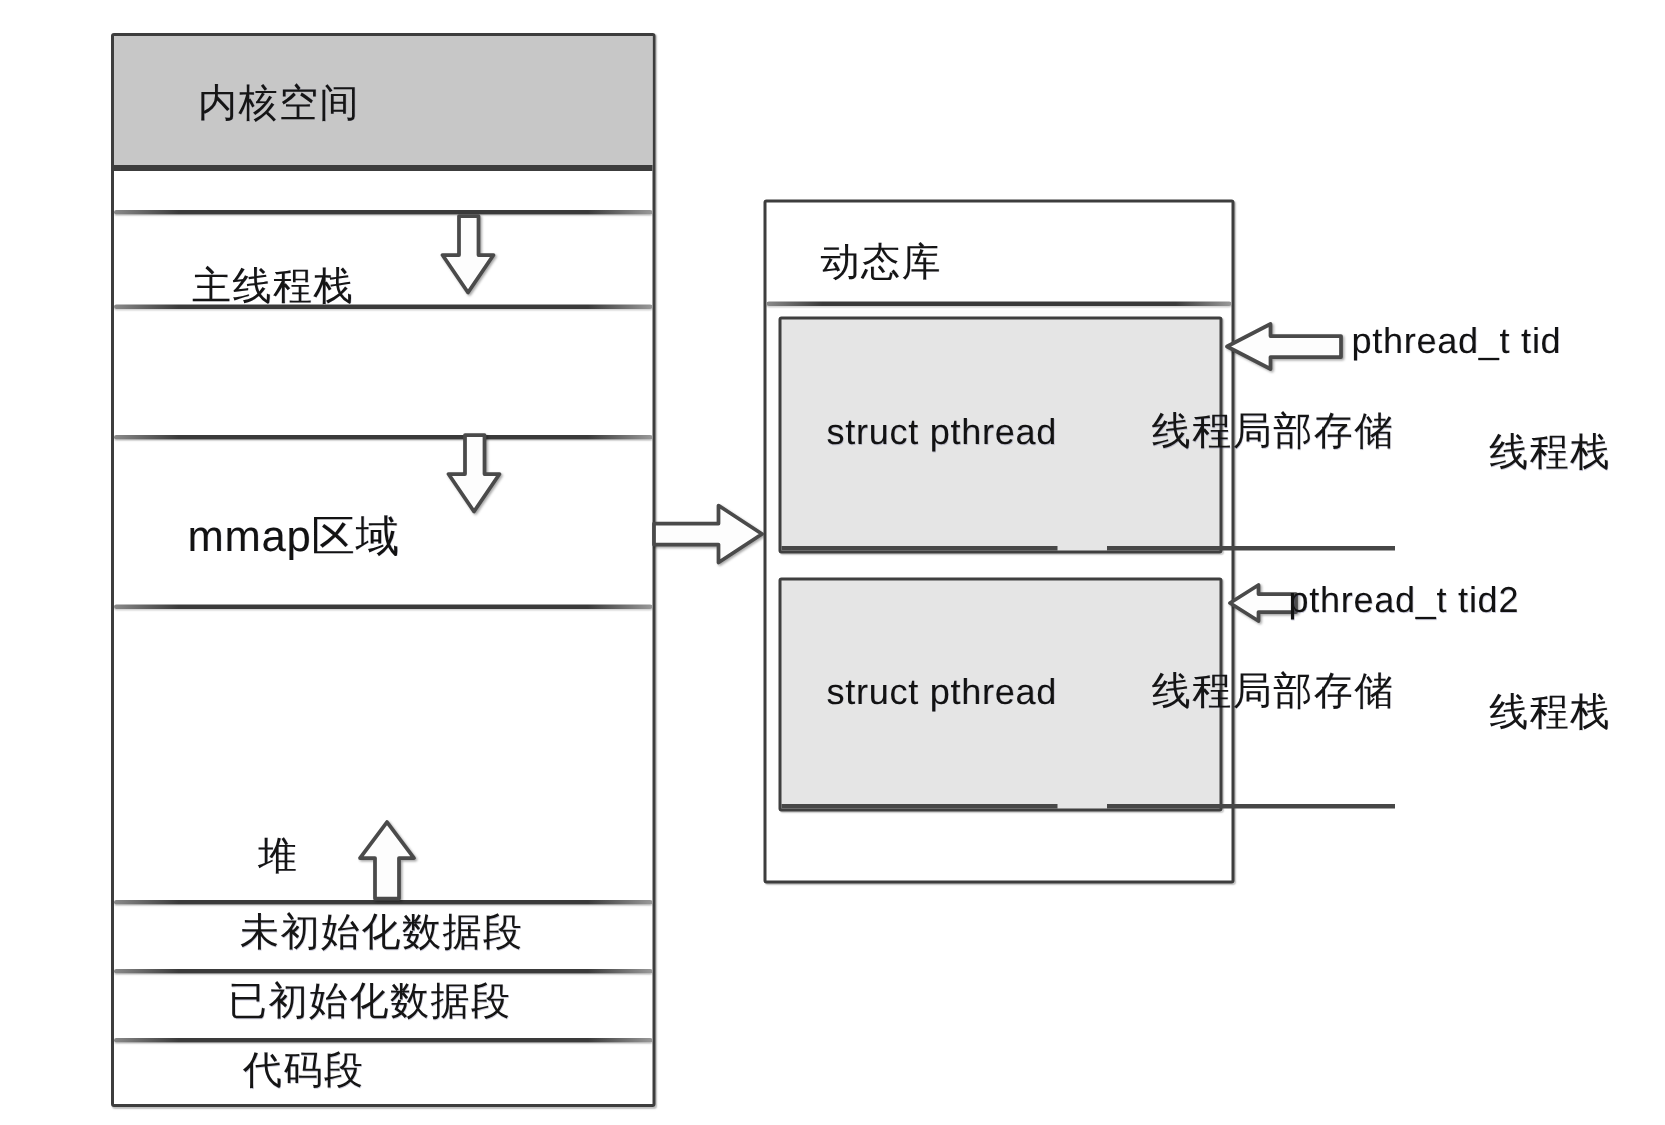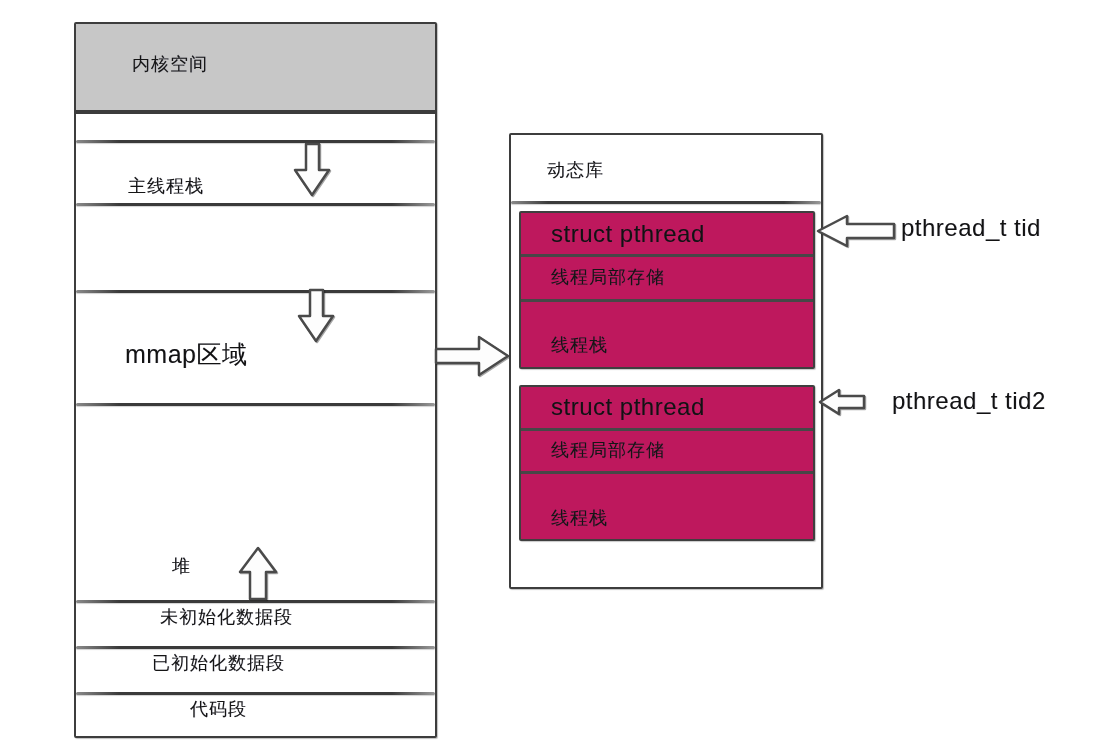--- a/index.html
+++ b/index.html
@@ -21,43 +21,43 @@
     box-sizing:border-box;
   }
   .hl{ 
     position:absolute;left:0;right:0;height:3px;
     background:linear-gradient(to right,#8a8a8a,#3a3a3a 12%,#3a3a3a 88%,#9a9a9a);
     border-radius:2px;
     box-shadow:0 1px 1px rgba(0,0,0,0.18);
   }
   .cjk{
     position:absolute;
-    font-size:18px;letter-spacing:1px;line-height:1.1;
+    font-size:26px;letter-spacing:1px;line-height:1.1;
     color:#151515;white-space:nowrap;
     text-shadow:0.4px 0.4px 0 rgba(60,60,120,0.25);
   }
   .mono{
     font-family:Liberation Sans, sans-serif;
     font-size:24px;letter-spacing:0.5px;color:#121212;
     white-space:nowrap;
     text-shadow:0.4px 0.4px 0 rgba(60,60,120,0.25);
   }
   .kernel{
     position:absolute;left:0;right:0;top:0;height:86px;
     background:#c7c7c7;
     border-bottom:4px solid #3c3c3c;
   }
   .innerbox{
     position:absolute;
     border:2.5px solid #3f3f3f;
     border-radius:2px;
-    background:#be185d;
+    background:#e5e5e5;
     box-shadow:1px 1px 1px rgba(0,0,0,0.22);
     box-sizing:border-box;
-    display:flex;flex-direction:column;
+    display:flex;flex-direction:row;gap:33px;
   }
   .innerrow{
     flex:1;display:flex;align-items:center;
     padding-left:30px;
     border-bottom:3px solid #474747;
     box-sizing:border-box;
   }
   .innerrow:last-child{border-bottom:none;margin-top:24px;}
   .arrow{position:absolute;filter:drop-shadow(1.2px 1.5px 0.6px rgba(0,0,0,0.35));}
   .arrow svg{display:block;}
@@ -87,32 +87,32 @@
       <svg width="38" height="56" viewBox="0 0 38 56">
         <polygon points="13,2 26,2 26,28 36,28 19,53 2,28 13,28" fill="#fdfdfd" stroke="#4a4a4a" stroke-width="2.5" stroke-linejoin="round"></polygon>
       </svg>
     </div>
 
     <div class="arrow" style="left:221px;top:264px;">
       <svg width="38" height="56" viewBox="0 0 38 56">
         <polygon points="13,2 26,2 26,28 36,28 19,53 2,28 13,28" fill="#fdfdfd" stroke="#4a4a4a" stroke-width="2.5" stroke-linejoin="round"></polygon>
       </svg>
     </div>
-    <span class="mono" style="position:absolute;left:49px;top:314px;font-size:25px;">mmap区域</span>
+    <span class="mono" style="position:absolute;left:49px;top:314px;font-size:29px;">mmap区域</span>
 
     <span class="cjk" style="left:96px;top:533px;">堆</span>
     <div class="arrow" style="left:162px;top:522px;">
       <svg width="40" height="55" viewBox="0 0 40 55">
         <polygon points="20,2 38,26 28,26 28,53 12,53 12,26 2,26" fill="#fdfdfd" stroke="#4a4a4a" stroke-width="2.5" stroke-linejoin="round"></polygon>
       </svg>
     </div>
 
     <span class="cjk" style="left:76px;top:630px;">已初始化数据段</span>
     <span class="cjk" style="left:84px;top:584px;">未初始化数据段</span>
-    <span class="cjk" style="left:86px;top:676px;margin-left:28px;">代码段</span>
+    <span class="cjk" style="left:86px;top:676px;">代码段</span>
   </div>
 
   <div class="arrow" style="left:433px;top:333px;">
     <svg width="78" height="46" viewBox="0 0 78 46">
       <polygon points="3,16 46,16 46,4 75,23 46,42 46,30 3,30" fill="#fdfdfd" stroke="#4a4a4a" stroke-width="2.5" stroke-linejoin="round"></polygon>
     </svg>
   </div>
 
   <div class="sketchbox" style="left:509px;top:133px;width:314px;height:456px;">
     <span class="cjk" style="left:36px;top:26px;">动态库</span>
@@ -148,15 +148,15 @@
       <polygon points="2,18 31,3 31,11 78,11 78,25 31,25 31,33" fill="#fdfdfd" stroke="#4a4a4a" stroke-width="2.5" stroke-linejoin="round"></polygon>
     </svg>
   </div>
   <span class="annlabel mono" style="left:901px;top:214px;">pthread_t tid</span>
 
   <div class="arrow" style="left:818px;top:386px;">
     <svg width="50" height="33" viewBox="0 0 50 33">
       <polygon points="2,16 21,4 21,10 46,10 46,22 21,22 21,28" fill="#fdfdfd" stroke="#4a4a4a" stroke-width="2.5" stroke-linejoin="round"></polygon>
     </svg>
   </div>
-  <span class="annlabel mono" style="left:892px;top:387px;">pthread_t tid2</span>
+  <span class="annlabel mono" style="left:859px;top:387px;">pthread_t tid2</span>
 
 </div>
 
 </body></html>

